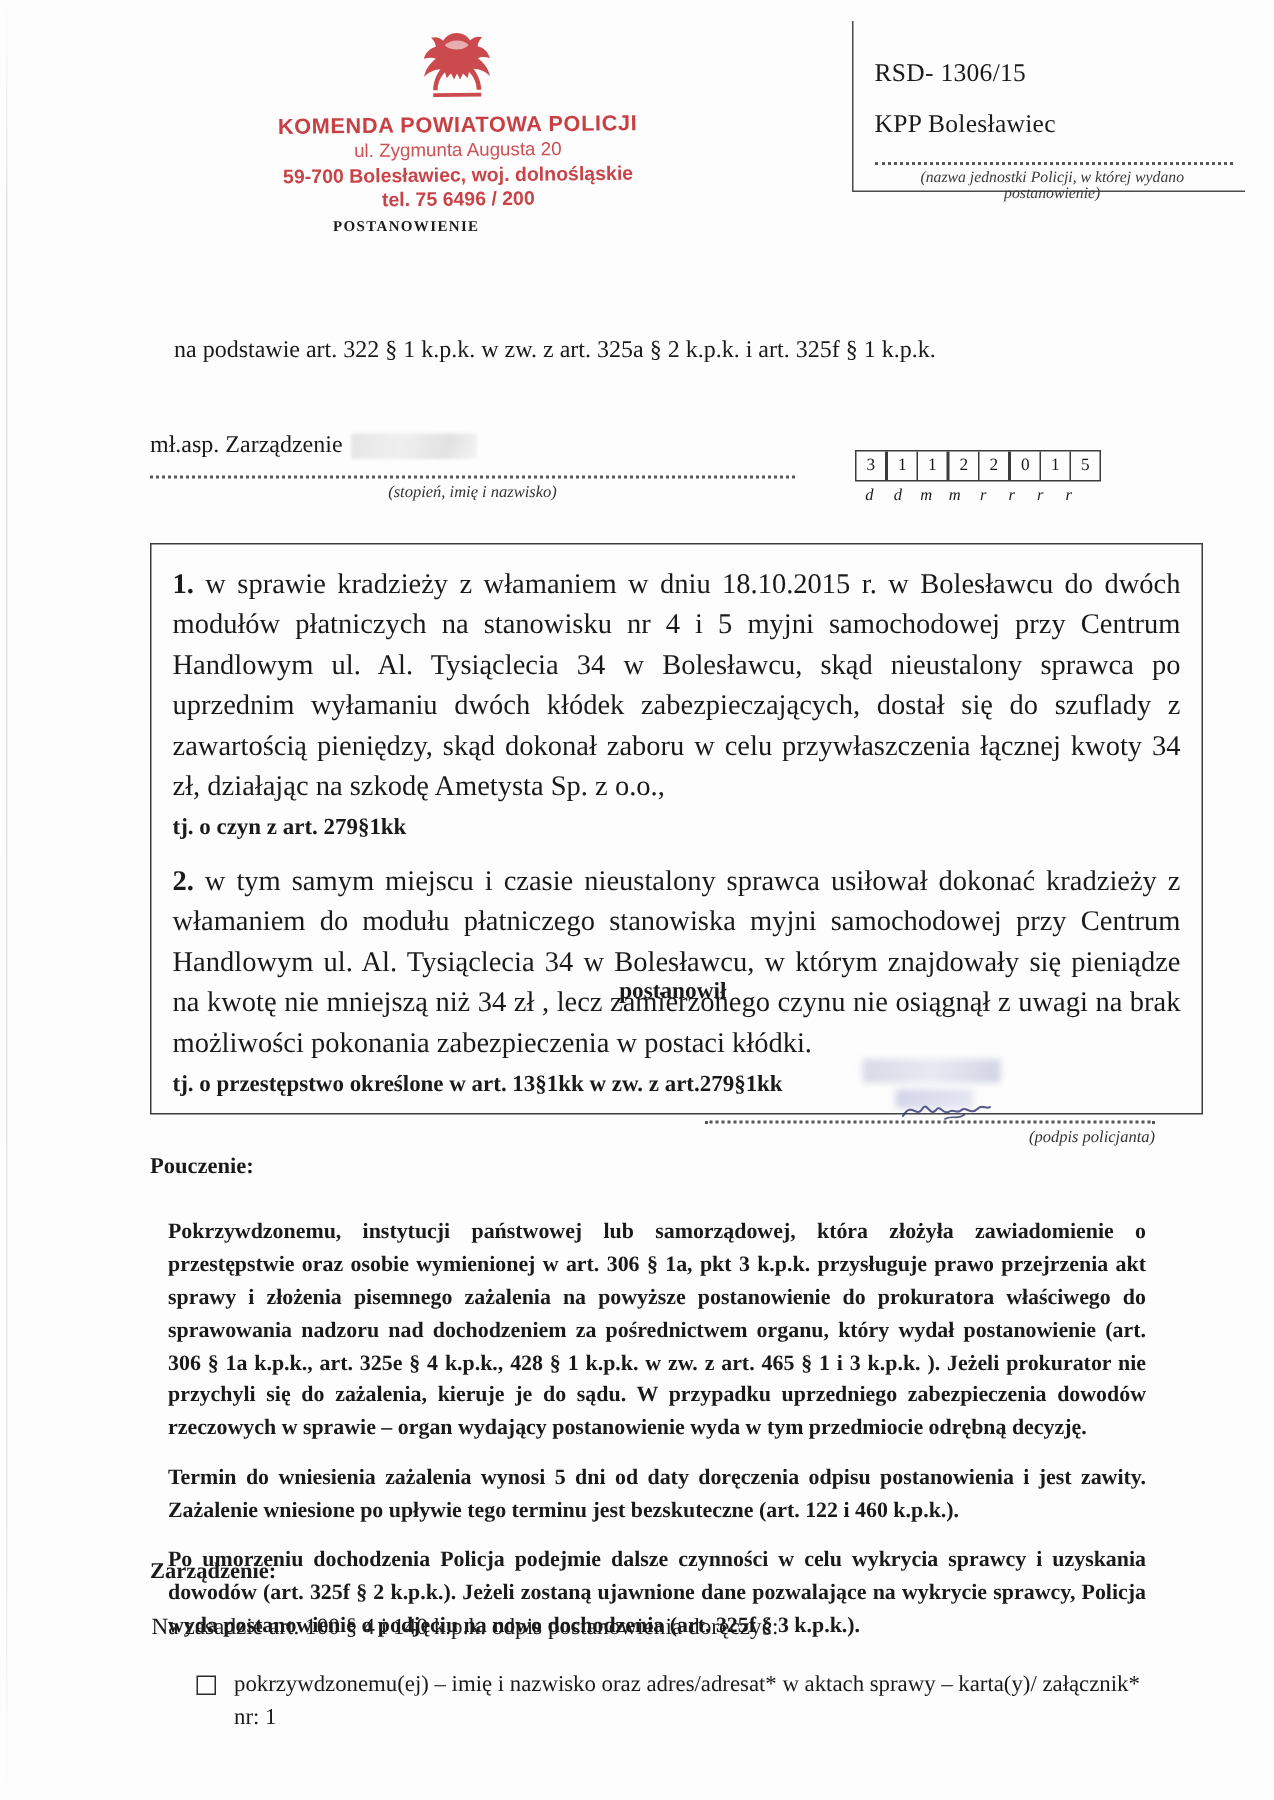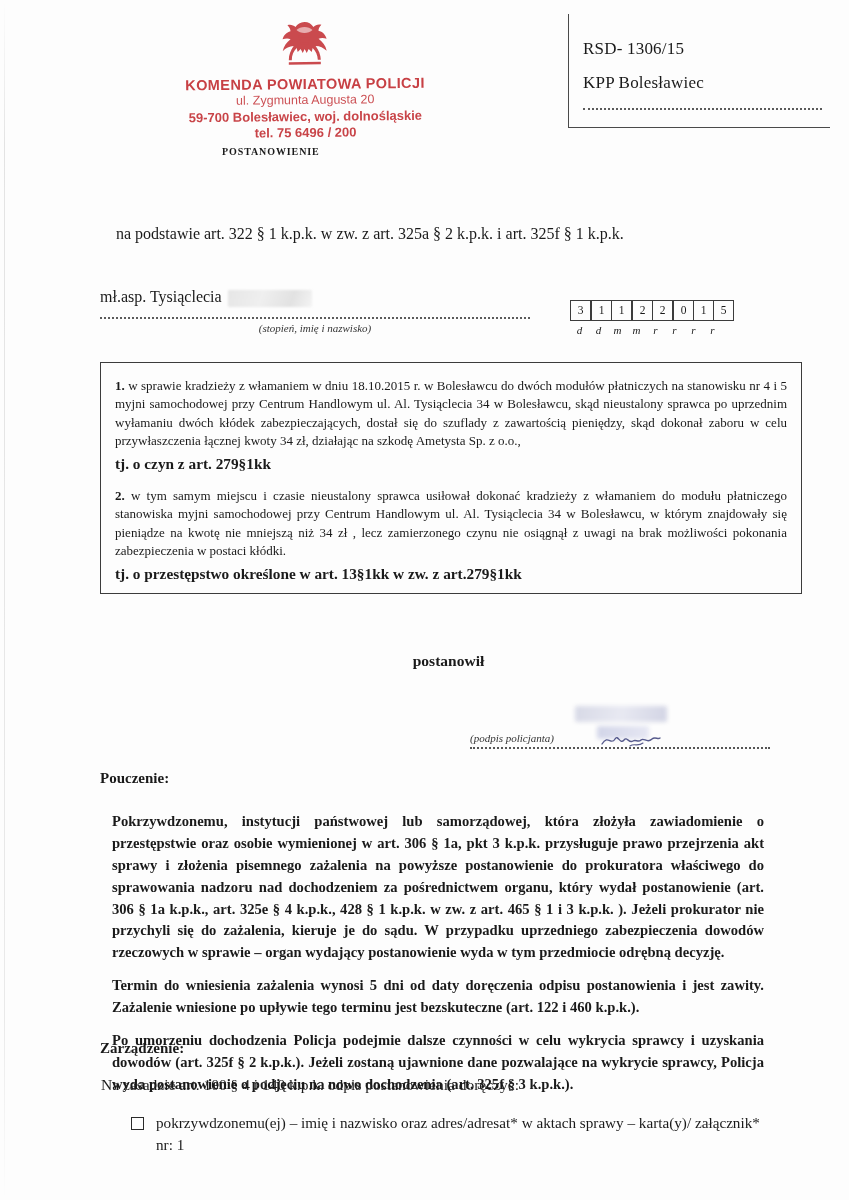--- a/index.html
+++ b/index.html
@@ -194,21 +194,21 @@
   .charges-box {
     position: absolute;
     left: 100px;
     top: 362px;
     width: 702px;
     box-sizing: border-box;
     border: 1.3px solid #3c3c3c;
     padding: 14px 14px 10px 14px;
   }
   .charge-p {
-    font-size: 13px;
+    font-size: 19px;
     line-height: 1.42;
     text-align: justify;
     margin: 0 0 4px 0;
   }
   .charge-p b { font-weight: bold; }
   .charge-qual {
     font-size: 15.3px;
     font-weight: bold;
     margin: 0 0 14px 0;
   }
@@ -258,23 +258,23 @@
     position: absolute;
     left: 470px;
     top: 746px;
     width: 300px;
     border-bottom: 2px dotted #555;
     height: 1px;
   }
   .sig-caption {
     position: absolute;
     left: 470px;
-    top: 732px;
+    top: 752px;
     width: 300px;
-    text-align: left;
+    text-align: right;
     font-style: italic;
     font-size: 11px;
     color: #333;
   }
 
   
   .sec-heading {
     position: absolute;
     font-weight: bold;
     font-size: 15px;
@@ -341,27 +341,28 @@
     <div class="stamp-l1">KOMENDA POWIATOWA POLICJI</div>
     <div class="stamp-l2">ul. Zygmunta Augusta 20</div>
     <div class="stamp-l3">59-700 Bolesławiec, woj. dolnośląskie</div>
     <div class="stamp-l4">tel. 75 6496 / 200</div>
   </div>
 
   <div class="case-box">
     <div class="case-line">RSD- 1306/15</div>
     <div class="case-line">KPP Bolesławiec</div>
     <div class="dotted-rule"></div>
+    <div class="caption">(nazwa jednostki Policji, w której wydano postanowienie)</div>
   </div>
 
   <div class="title-main">POSTANOWIENIE</div>
   <div class="legal-basis">na podstawie art. 322 § 1 k.p.k. w zw. z art. 325a § 2 k.p.k. i art. 325f § 1 k.p.k.</div>
 
   <div class="officer-name">
-    <span>mł.asp. Tysiąclecia</span><span class="redact redact-name"></span>
+    <span>mł.asp. Zarządzenie</span><span class="redact redact-name"></span>
   </div>
   <div class="officer-rule"></div>
   <div class="officer-caption">(stopień, imię i nazwisko)</div>
 
   <div class="date-grid">
     <div class="date-cell gap">3</div>
     <div class="date-cell">1</div>
     <div class="date-cell gap">1</div>
     <div class="date-cell">2</div>
     <div class="date-cell gap">2</div>

